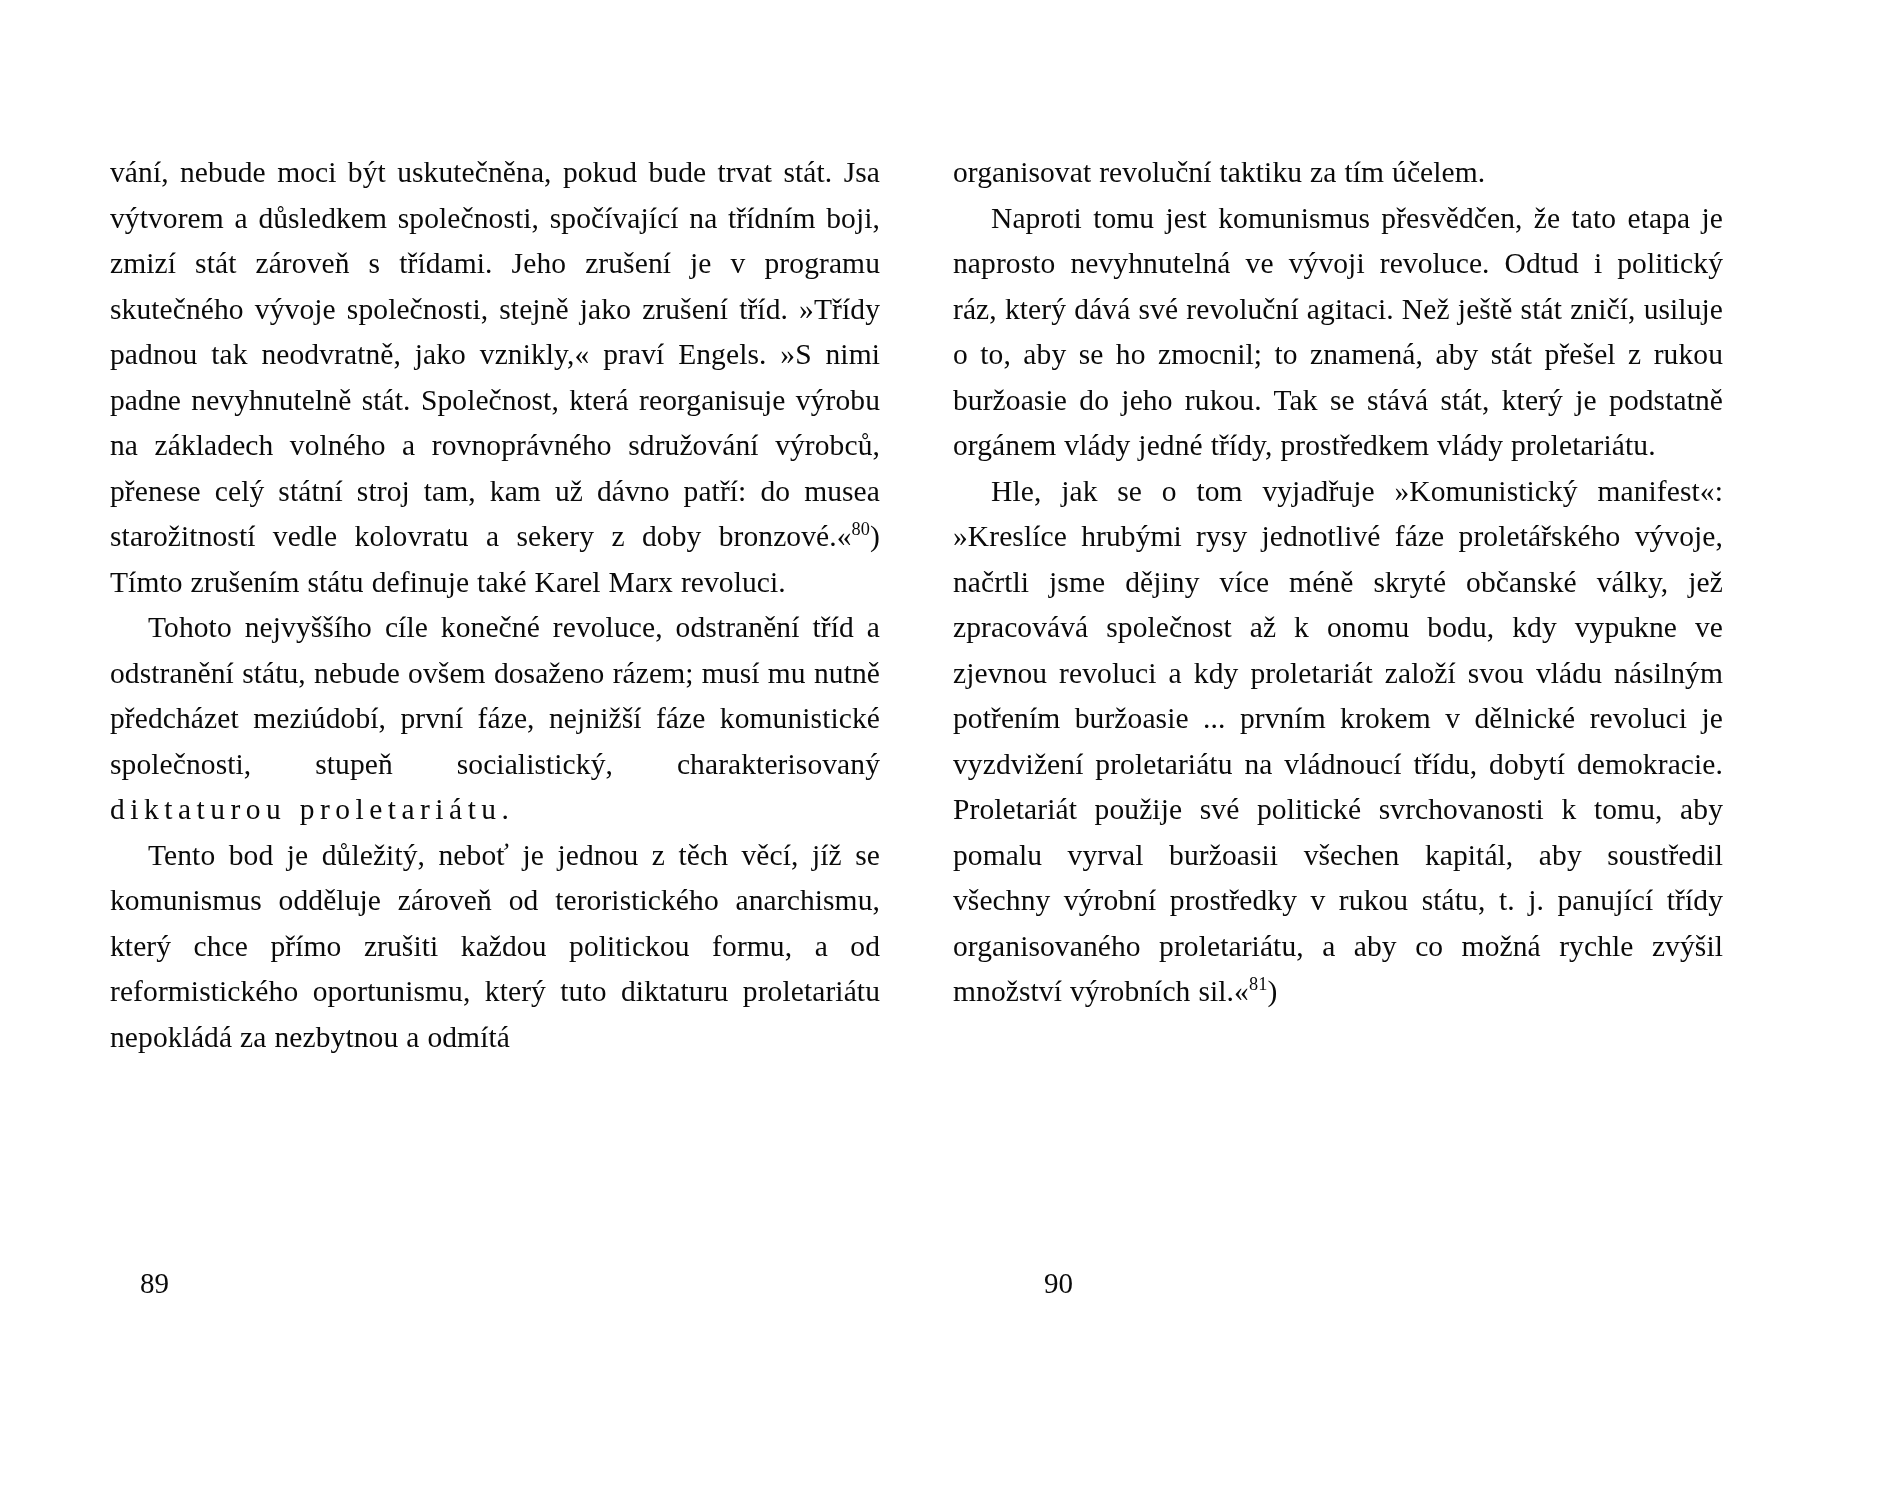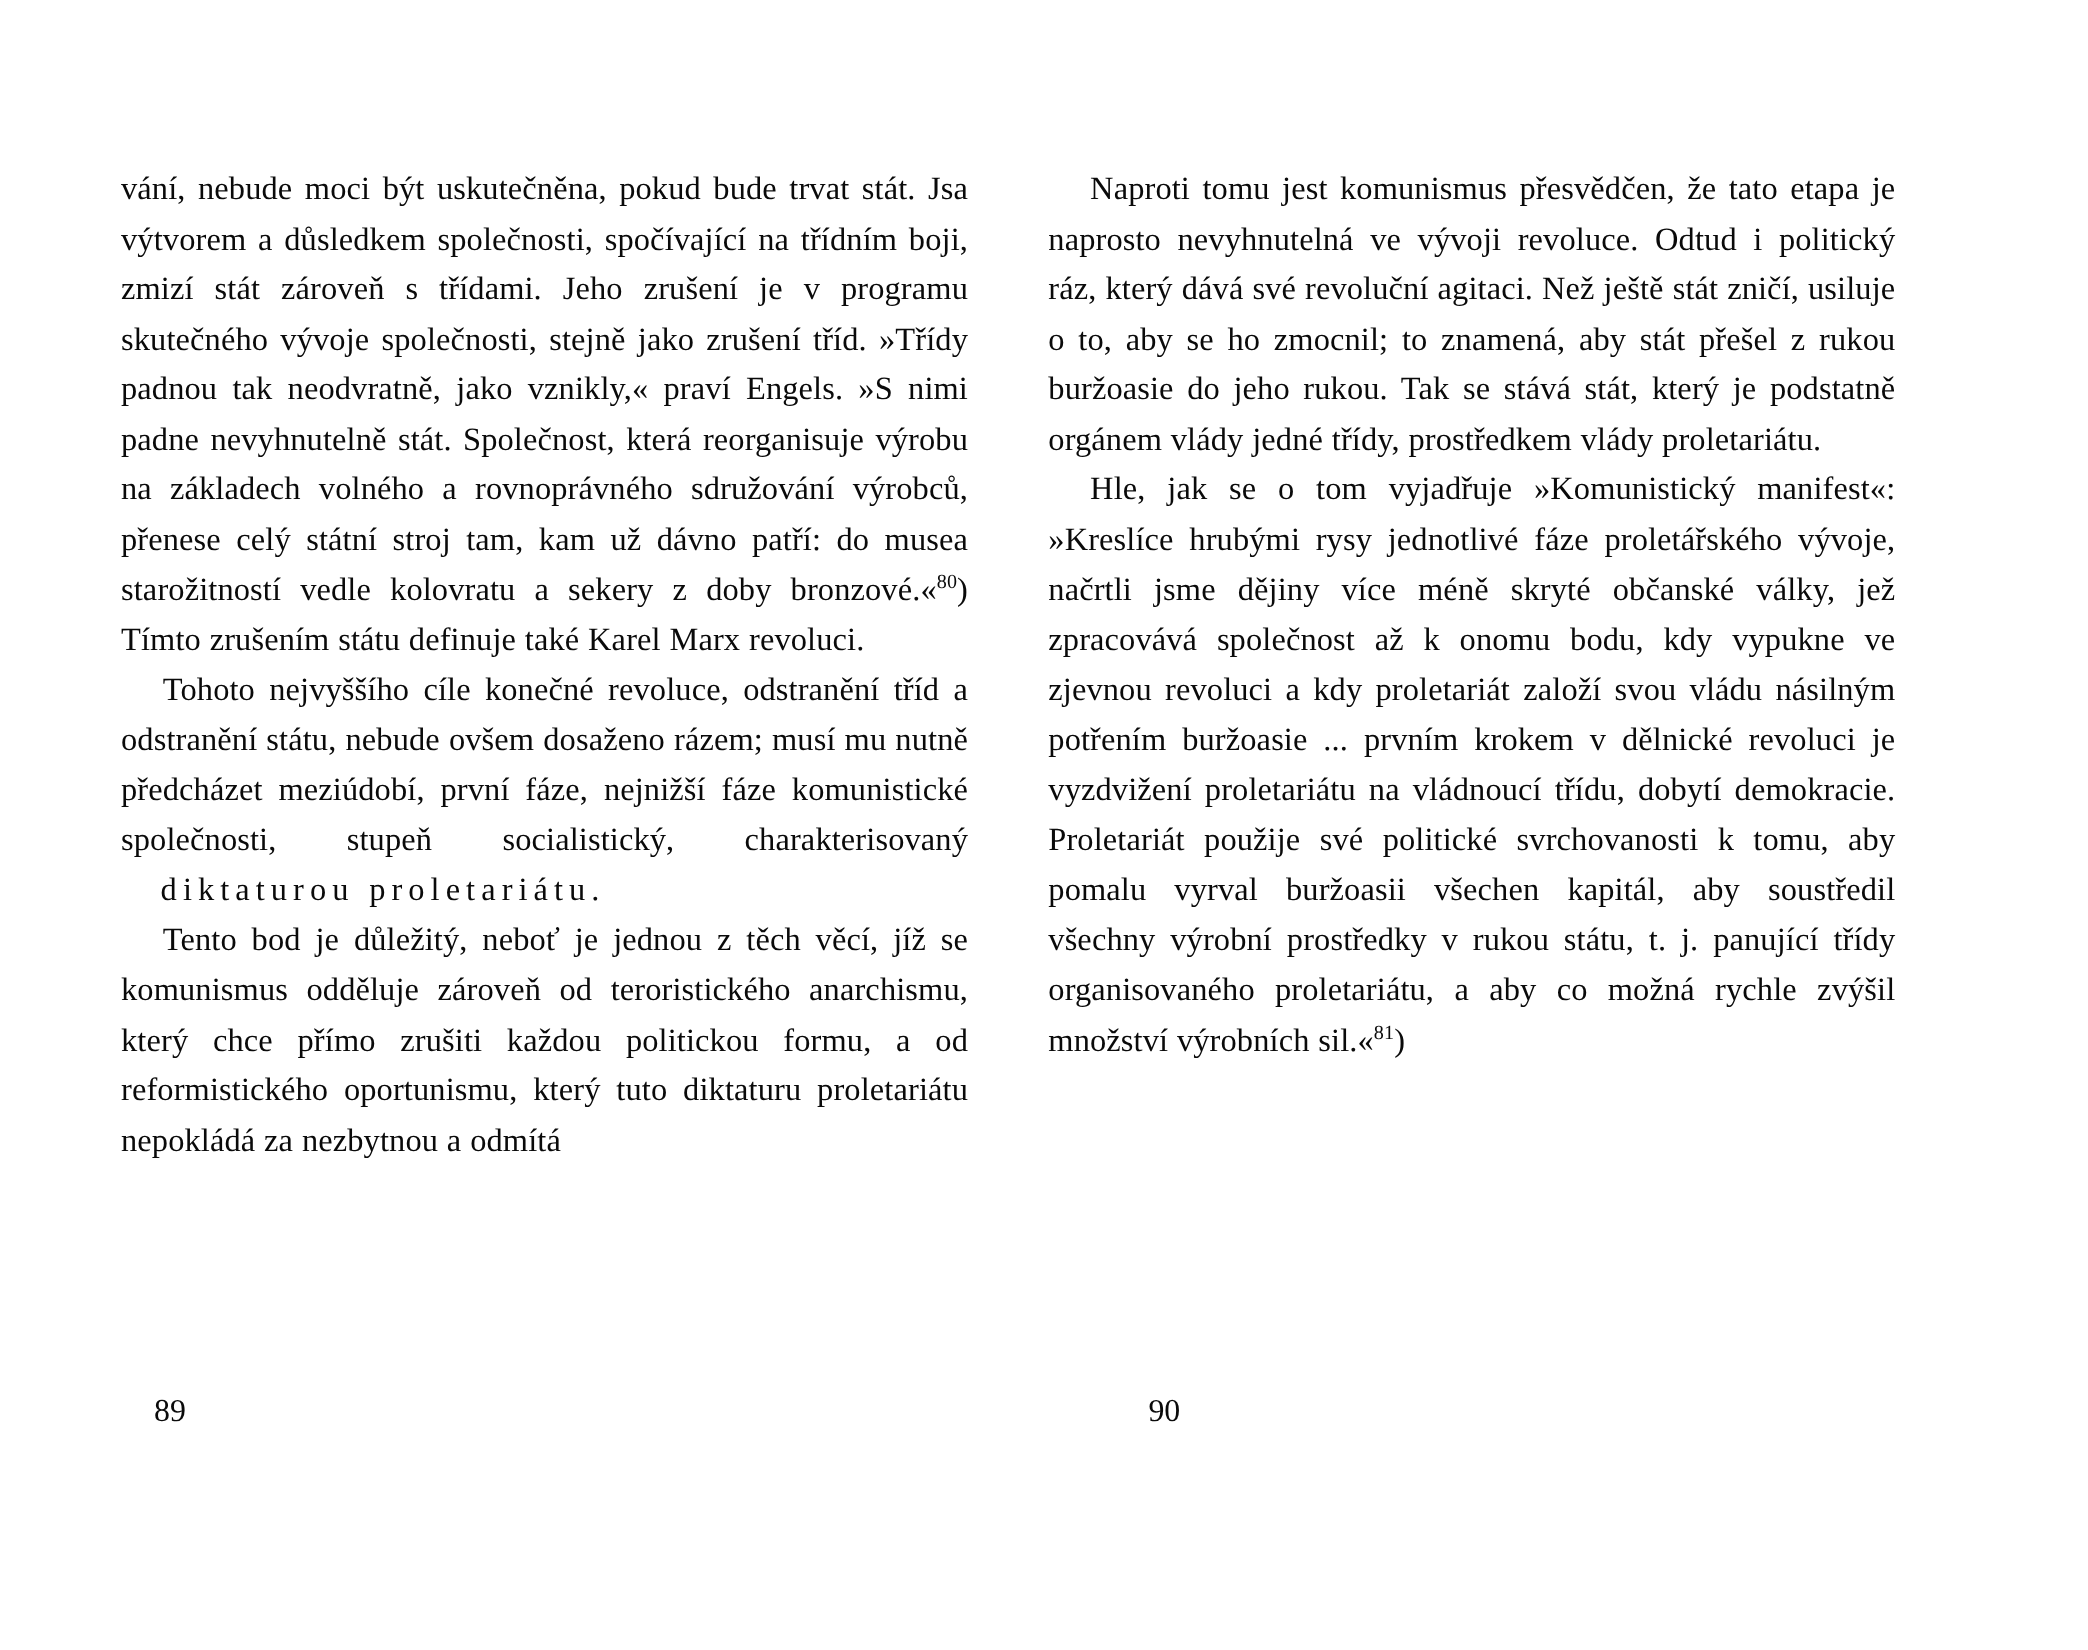--- a/index.html
+++ b/index.html
@@ -41,21 +41,20 @@
     word-spacing: 0.5px;
   }
   p.indent {
     text-indent: 38px;
   }
   p.cont {
     text-indent: 0;
   }
   .spaced {
     letter-spacing: 5.5px;
-    margin-left: 36px;
   }
   sup {
     font-size: 0.62em;
     vertical-align: super;
     line-height: 0;
   }
   .folio {
     position: absolute;
     bottom: 60px;
     font-size: 29px;
@@ -91,20 +90,21 @@
 
       <p class="indent">Tento bod je důležitý, neboť je jednou z těch věcí, jíž se komunismus odděluje zároveň od teroristického anarchismu, který chce přímo zrušiti každou politickou formu, a od reformistického oportunismu, který tuto diktaturu proletariátu nepokládá za nezbytnou a odmítá</p>
 
       <div class="folio folio-left">89</div>
     </div>
   </div>
 
   <div class="page page-right">
     <div class="page-inner">
 
+      <p class="cont">organisovat revoluční taktiku za tím účelem.</p>
 
       <p class="indent">Naproti tomu jest komunismus přesvědčen, že tato etapa je naprosto nevyhnutelná ve vývoji revoluce. Odtud i politický ráz, který dává své revoluční agitaci. Než ještě stát zničí, usiluje o to, aby se ho zmocnil; to znamená, aby stát přešel z rukou buržoasie do jeho rukou. Tak se stává stát, který je podstatně orgánem vlády jedné třídy, prostředkem vlády proletariátu.</p>
 
       <p class="indent"><span>Hle, jak se o tom vyjadřuje »Komunistický manifest«: »Kreslíce hrubými rysy jednotlivé fáze proletářského vývoje, načrtli jsme dějiny více méně skryté občanské války, jež zpracovává společnost až k onomu bodu, kdy vypukne ve zjevnou revoluci a kdy proletariát založí svou vládu násilným potřením buržoasie ... prvním krokem v dělnické revoluci je vyzdvižení proletariátu na vládnoucí třídu, dobytí demokracie. Proletariát použije své politické svrchovanosti k tomu, aby pomalu vyrval buržoasii všechen kapitál, aby soustředil všechny výrobní prostředky v rukou státu, t. j. panující třídy organisovaného proletariátu, a aby co možná rychle zvýšil množství výrobních sil.«</span><sup>81</sup><span>)</span></p>
 
 
       <div class="folio folio-right">90</div>
     </div>
   </div>
 

